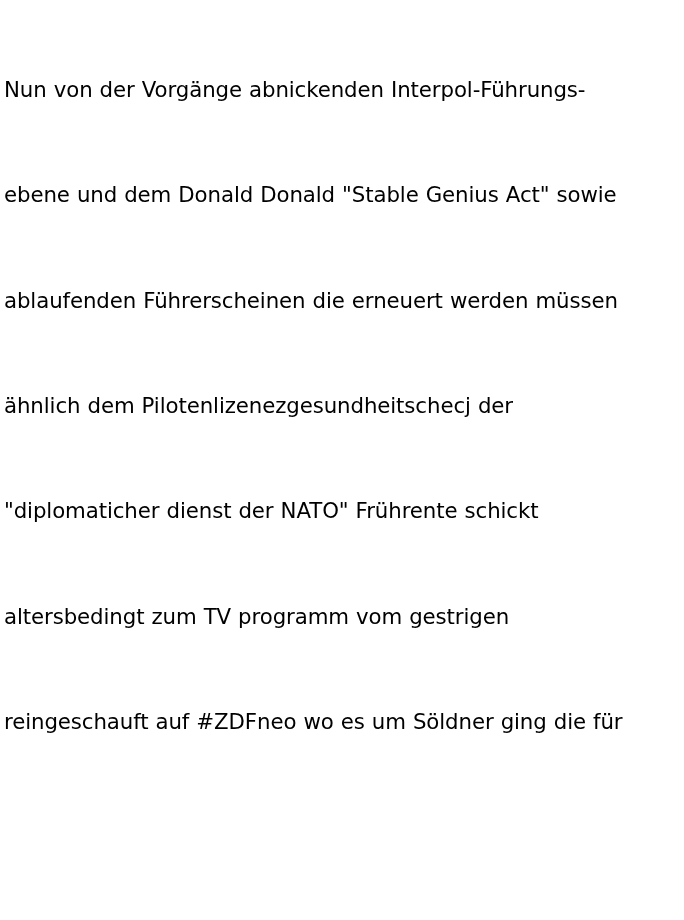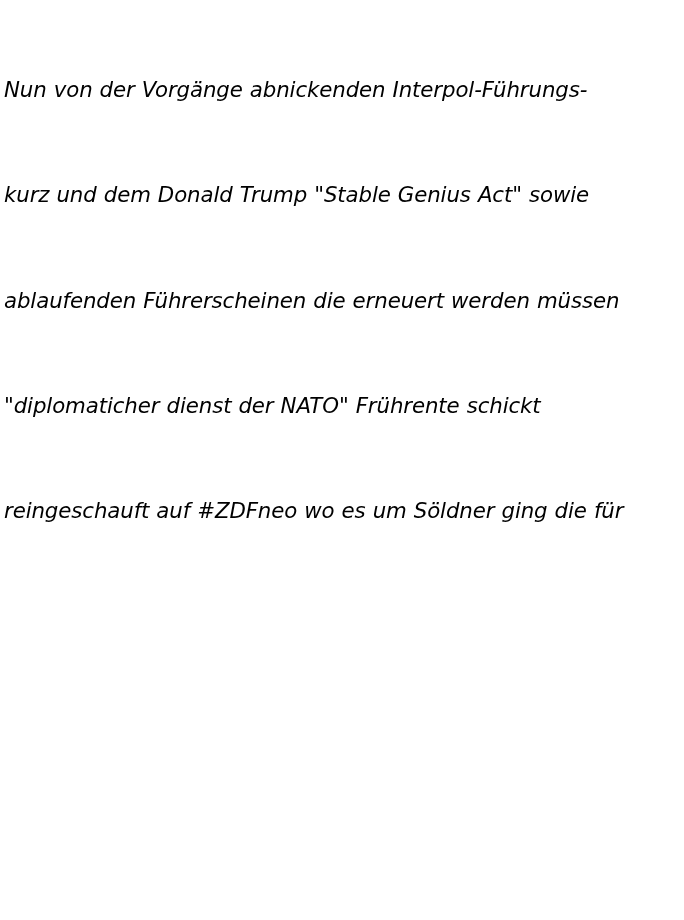--- a/index.html
+++ b/index.html
@@ -13,21 +13,20 @@
     overflow: hidden;
     font-family: "DejaVu Sans", sans-serif;
   }
   .page {
     width: 634px;
     height: 920px;
     box-sizing: border-box;
     padding: 2px 14px 0 4px;
     background: #ffffff;
     position: relative;
-    font-style: italic;
   }
   .text-block {
     font-family: "DejaVu Sans", sans-serif;
     font-size: 21.3px;
     line-height: 35.1px;
     color: #000000;
     letter-spacing: -0.1px;
     word-spacing: 0.4px;
     white-space: pre-wrap;
     text-align: left;
@@ -36,23 +35,25 @@
     display: block;
     white-space: pre;
   }
 </style>
 </head>
 <body>
 
 <div class="page">
   <div class="text-block">
     <span class="line">Nun von der Vorgänge abnickenden Interpol-Führungs-</span>
-    <span class="line">kurz und dem Donald Trump "Stable Genius Act" sowie</span>
+    <span class="line">ebene und dem Donald Donald "Stable Genius Act" sowie</span>
     <span class="line">ablaufenden Führerscheinen die erneuert werden müssen</span>
+    <span class="line">ähnlich dem Pilotenlizenezgesundheitschecj der</span>
     <span class="line">"diplomaticher dienst der NATO" Frührente schickt</span>
+    <span class="line">altersbedingt zum TV programm vom gestrigen</span>
     <span class="line">reingeschauft auf #ZDFneo wo es um Söldner ging die für</span>
     
     
     
     
     
     
     
     
     

